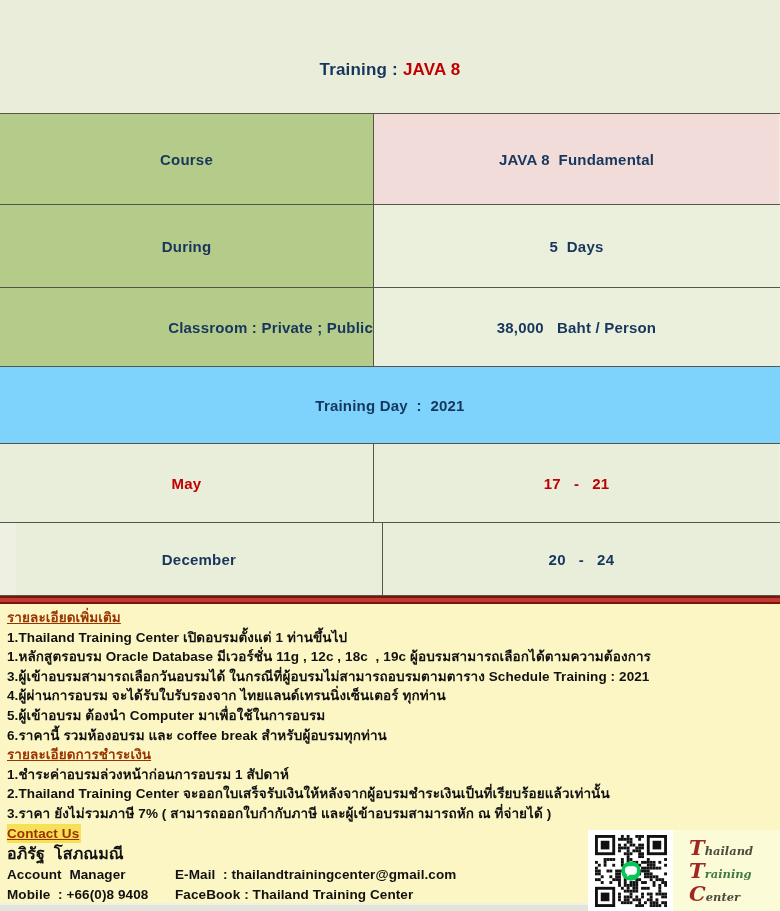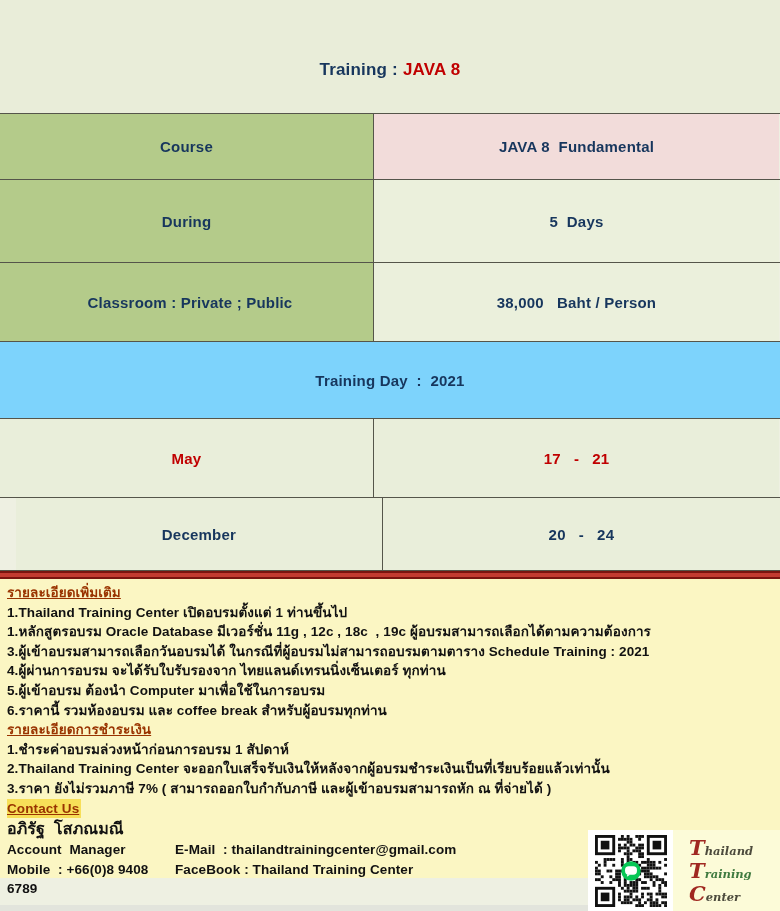--- a/index.html
+++ b/index.html
@@ -14,33 +14,33 @@
   .header{
     height:114px;background:#e9edd9;border-bottom:1px solid #55554a;
     display:flex;align-items:center;justify-content:center;padding-top:27px;
     font-size:17px;letter-spacing:.2px;
   }
   .header .t-navy{color:#17365d;}
   
   .row{display:flex;width:780px;border-bottom:1px solid #55554a;}
   .cell-l{width:374px;border-right:1px solid #55554a;display:flex;align-items:center;justify-content:center;}
   .cell-r{width:405px;display:flex;align-items:center;justify-content:center;}
-  .r1{height:66px;}
+  .r1{height:91px;}
   .r2{height:83px;}
   .r3{height:79px;}
   .r4{height:77px;}
   .r5{height:79px;}
   .r6{height:73px;padding-left:16px;}
   .green{background:#b4cb8a;}
   .pink{background:#f2dcda;}
   .pale{background:#ebf0dc;}
   .sched{background:#e9eeda;}
   .yellowrow{background:#7dd3fc;display:flex;align-items:center;justify-content:center;}
   .row .txt{color:#17365d;font-size:15px;letter-spacing:.2px;}
-  .cell-l.leftalign{justify-content:center;padding-left:7px;}
+  .cell-l.leftalign{justify-content:flex-end;padding-left:7px;}
   
   .red-band{
     height:8px;width:780px;
     background:linear-gradient(to bottom,#7a1410 0,#7a1410 2px,#c23b31 2px,#c23b31 6px,#7a1410 6px,#7a1410 8px);
   }
   
   .details{
     height:299px;width:780px;background:#fbf6c3;color:#111111;
     padding:4px 6px 0 7px;font-size:13.5px;line-height:19.6px;letter-spacing:.1px;
   }

